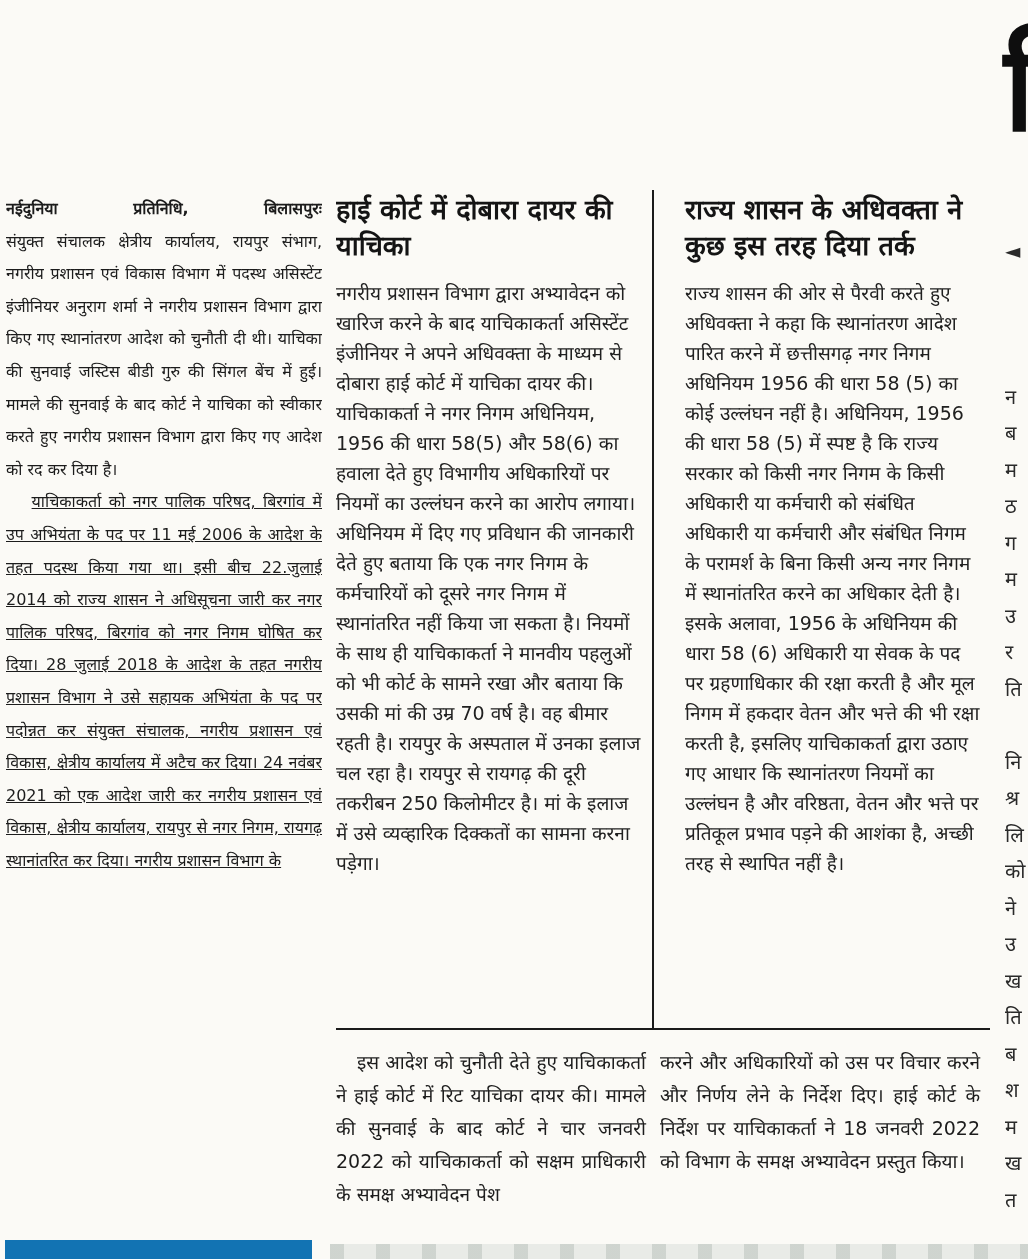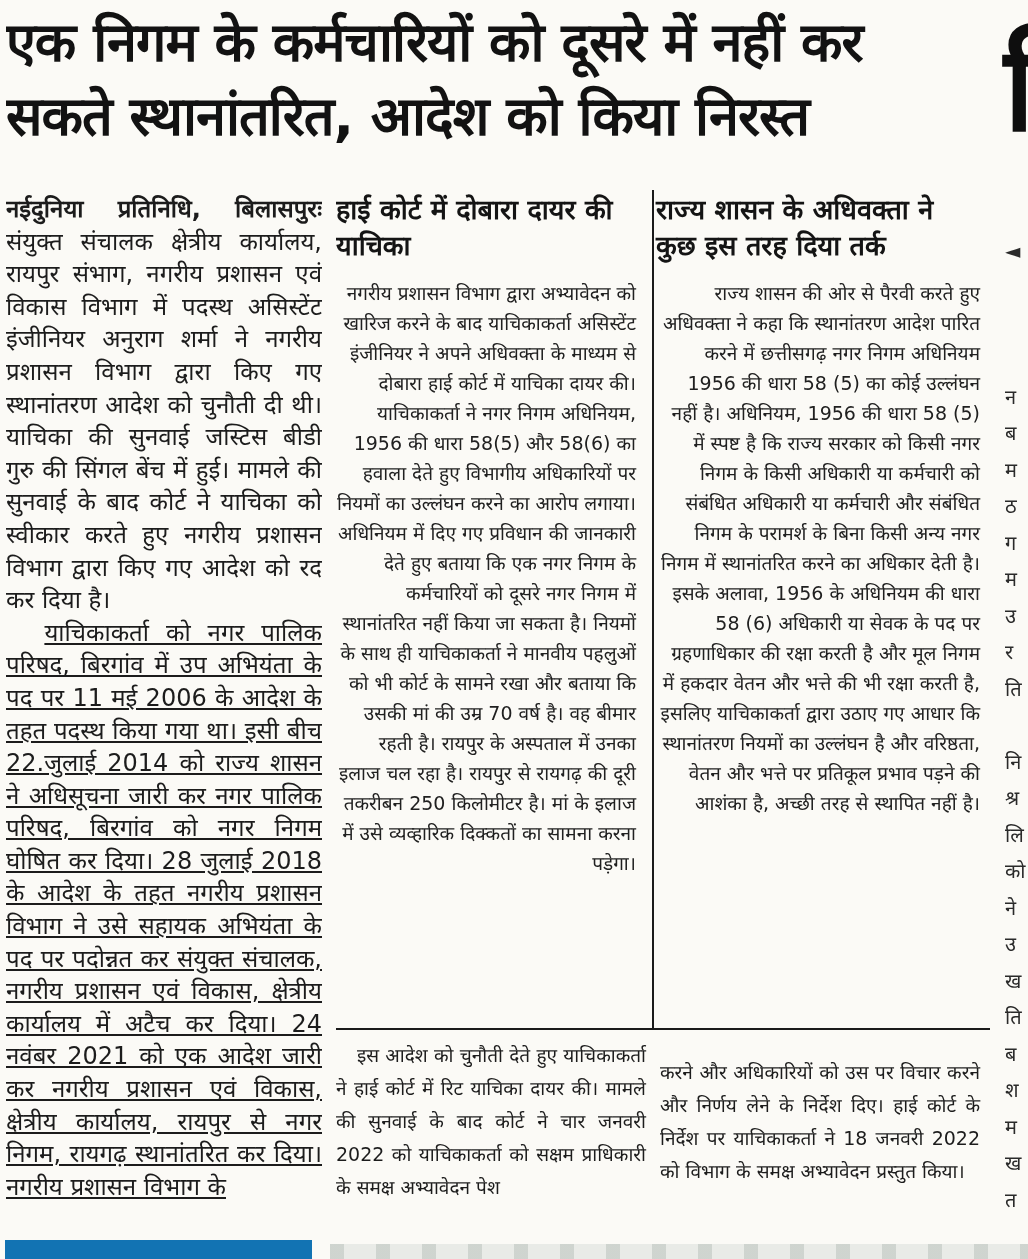--- a/index.html
+++ b/index.html
@@ -16,37 +16,37 @@
     color:#121212; overflow:hidden; white-space:nowrap;
   }
   .neighbor-headline{
     position:absolute; left:1004px; top:14px; width:60px; height:160px;
     font-size:118px; font-weight:700; color:#0e0e0e; overflow:visible;
     line-height:150px;
   }
   
   .col1{
     position:absolute; left:6px; top:193px; width:316px; height:1042px;
-    font-size:24px; line-height:32.6px; text-align:justify; overflow:hidden;
+    font-size:16px; line-height:32.6px; text-align:justify; overflow:hidden;
   }
   .col1 p{margin:0;}
   .byline{display:block; font-weight:700; text-align:justify; text-align-last:justify;}
   .indented{text-indent:1.6em;text-decoration:underline;}
   
   .wrapper{position:absolute; left:336px; top:190px; width:654px;}
   .top-row{display:flex; height:838px; overflow:hidden;}
-  .col2top{width:316px; padding-right:16px; box-sizing:border-box;}
-  .col3top{width:328px; border-left:2px solid #1a1a1a; padding-left:2px; box-sizing:border-box;}
+  .col2top{width:316px; padding-right:10px; box-sizing:border-box;}
+  .col3top{width:328px; border-left:2px solid #1a1a1a; padding-left:31px; box-sizing:border-box;}
   .subhead{
     font-size:27px; font-weight:700; line-height:36px; margin:2px 0 14px;
     color:#141414;
   }
-  .colbody{font-size:19px; line-height:30px; text-align:right; color:#202020;}
+  .colbody{font-size:19px; line-height:30px; text-align:left; color:#202020;}
   .mid-rule{border:none; border-top:2px solid #1a1a1a; margin:0; width:654px;}
-  .bottom-row{display:flex; margin-top:9px;align-items:center;}
+  .bottom-row{display:flex; margin-top:16px;}
   .bleft{width:310px; font-size:19px; line-height:33px; text-align:justify; text-indent:1.1em;}
   .bright{width:320px; margin-left:14px; font-size:19px; line-height:33px; text-align:justify;}
   
   .neighbor-col{
     position:absolute; left:1005px; top:196px; width:23px; height:1040px;
     overflow:hidden; font-size:20px; color:#2a2a2a;
   }
   .frag-line{height:36.5px; line-height:36.5px; white-space:nowrap;}
   
   .footer-blue{
@@ -58,24 +58,20 @@
       repeating-linear-gradient(90deg,
         rgba(90,110,100,0.18) 0 14px, rgba(0,0,0,0) 14px 46px),
       #e9ebe7;
   }
 </style>
 </head>
 <body>
 
 <div class="page">
 
-  <div class="headline">
-    <div>एक निगम के कर्मचारियों को दूसरे में नहीं कर</div>
-    <div>सकते स्थानांतरित, आदेश को किया निरस्त</div>
-  </div>
 
   <div class="neighbor-headline">नि</div>
 
   <div class="col1">
     <p>
       <b class="byline">नईदुनिया प्रतिनिधि, बिलासपुरः</b><span>संयुक्त संचालक क्षेत्रीय कार्यालय, रायपुर संभाग, नगरीय प्रशासन एवं विकास विभाग में पदस्थ असिस्टेंट इंजीनियर अनुराग शर्मा ने नगरीय प्रशासन विभाग द्वारा किए गए स्थानांतरण आदेश को चुनौती दी थी। याचिका की सुनवाई जस्टिस बीडी गुरु की सिंगल बेंच में हुई। मामले की सुनवाई के बाद कोर्ट ने याचिका को स्वीकार करते हुए नगरीय प्रशासन विभाग द्वारा किए गए आदेश को रद कर दिया है।</span>
     </p>
     <p class="indented">याचिकाकर्ता को नगर पालिक परिषद, बिरगांव में उप अभियंता के पद पर 11 मई 2006 के आदेश के तहत पदस्थ किया गया था। इसी बीच 22.जुलाई 2014 को राज्य शासन ने अधिसूचना जारी कर नगर पालिक परिषद, बिरगांव को नगर निगम घोषित कर दिया। 28 जुलाई 2018 के आदेश के तहत नगरीय प्रशासन विभाग ने उसे सहायक अभियंता के पद पर पदोन्नत कर संयुक्त संचालक, नगरीय प्रशासन एवं विकास, क्षेत्रीय कार्यालय में अटैच कर दिया। 24 नवंबर 2021 को एक आदेश जारी कर नगरीय प्रशासन एवं विकास, क्षेत्रीय कार्यालय, रायपुर से नगर निगम, रायगढ़ स्थानांतरित कर दिया। नगरीय प्रशासन विभाग के</p>
   </div>
 

